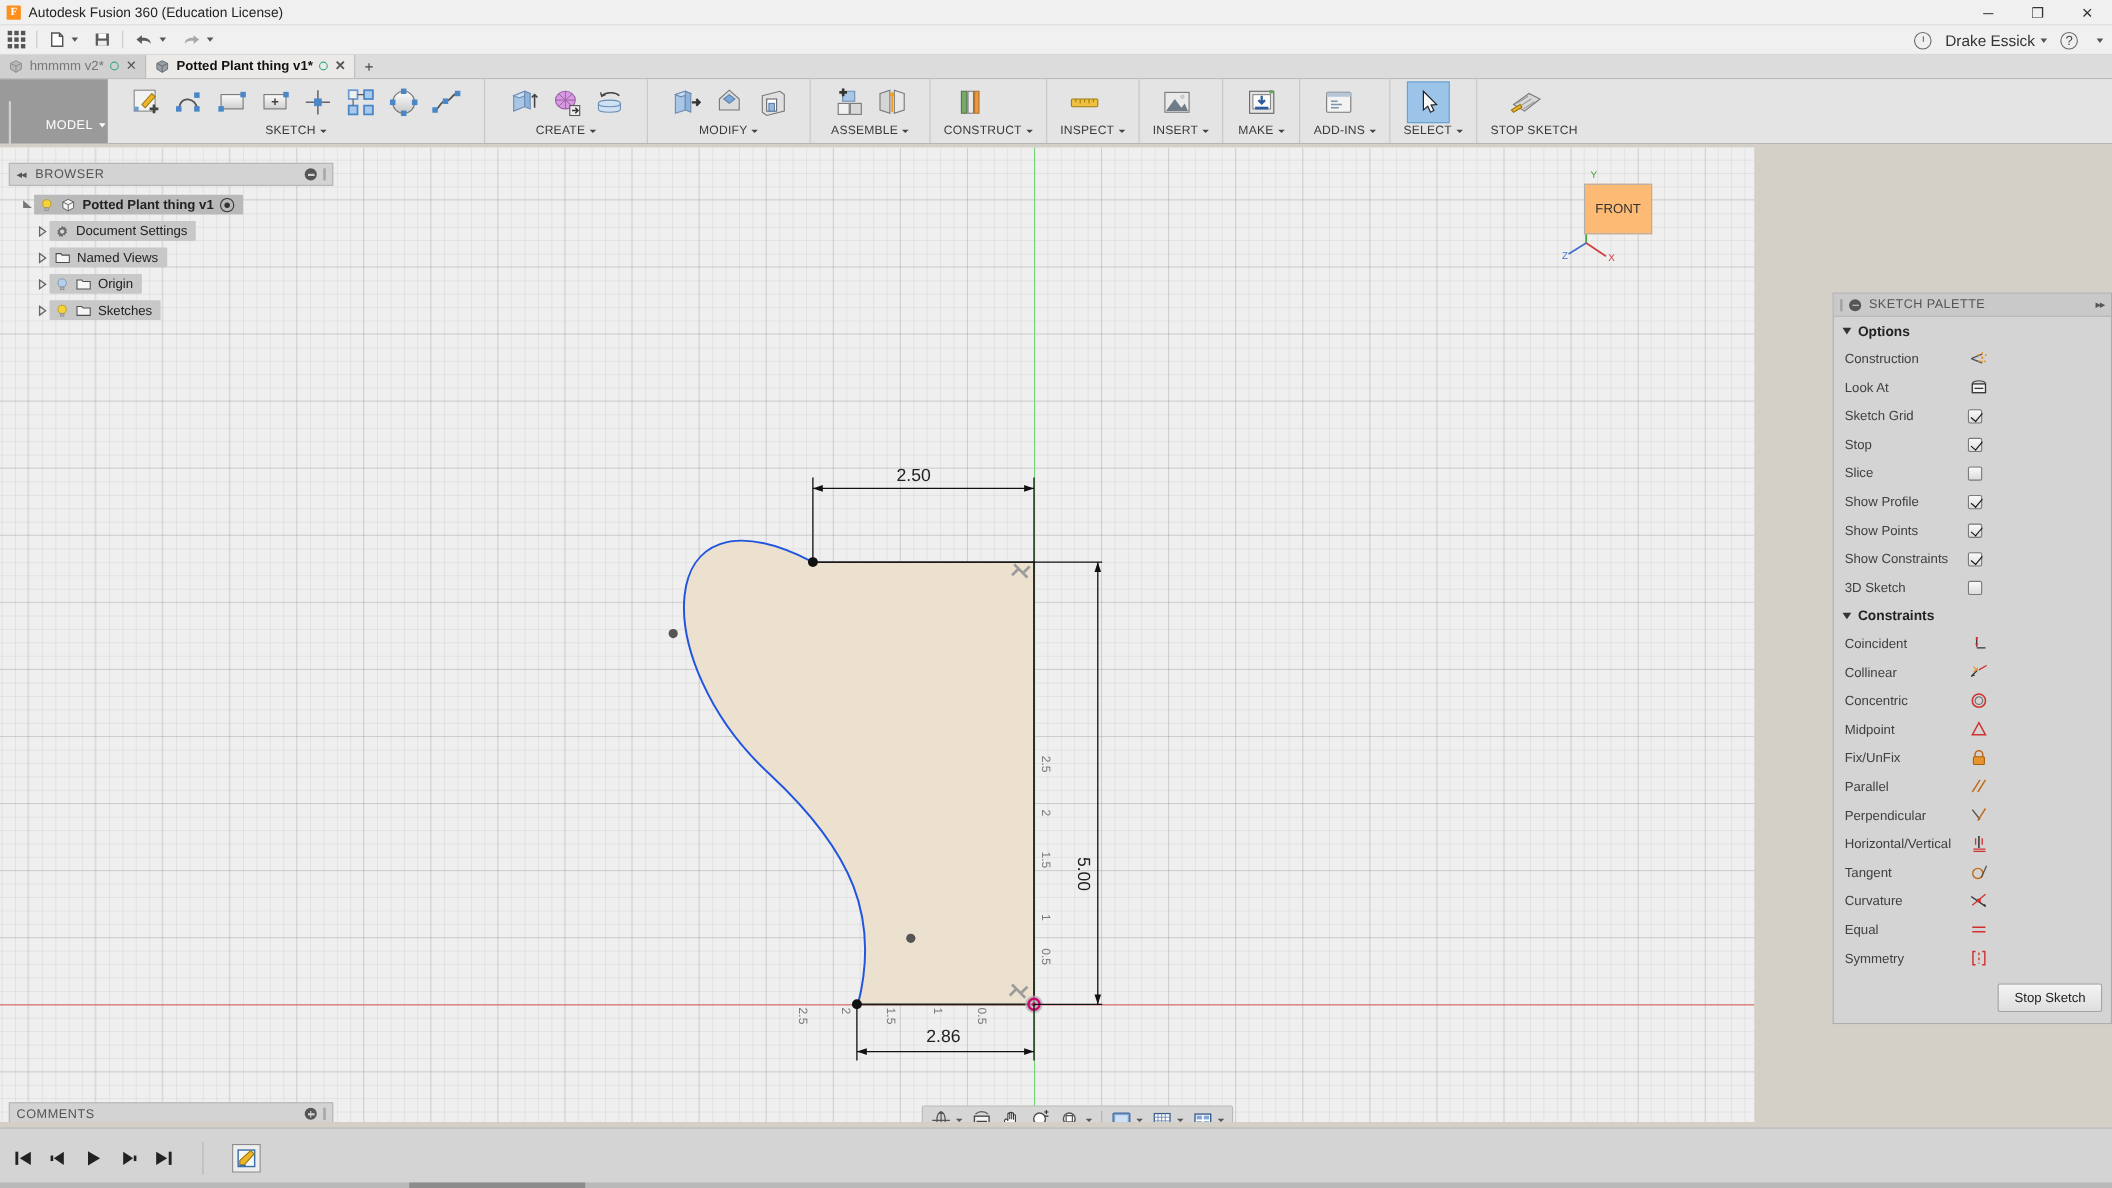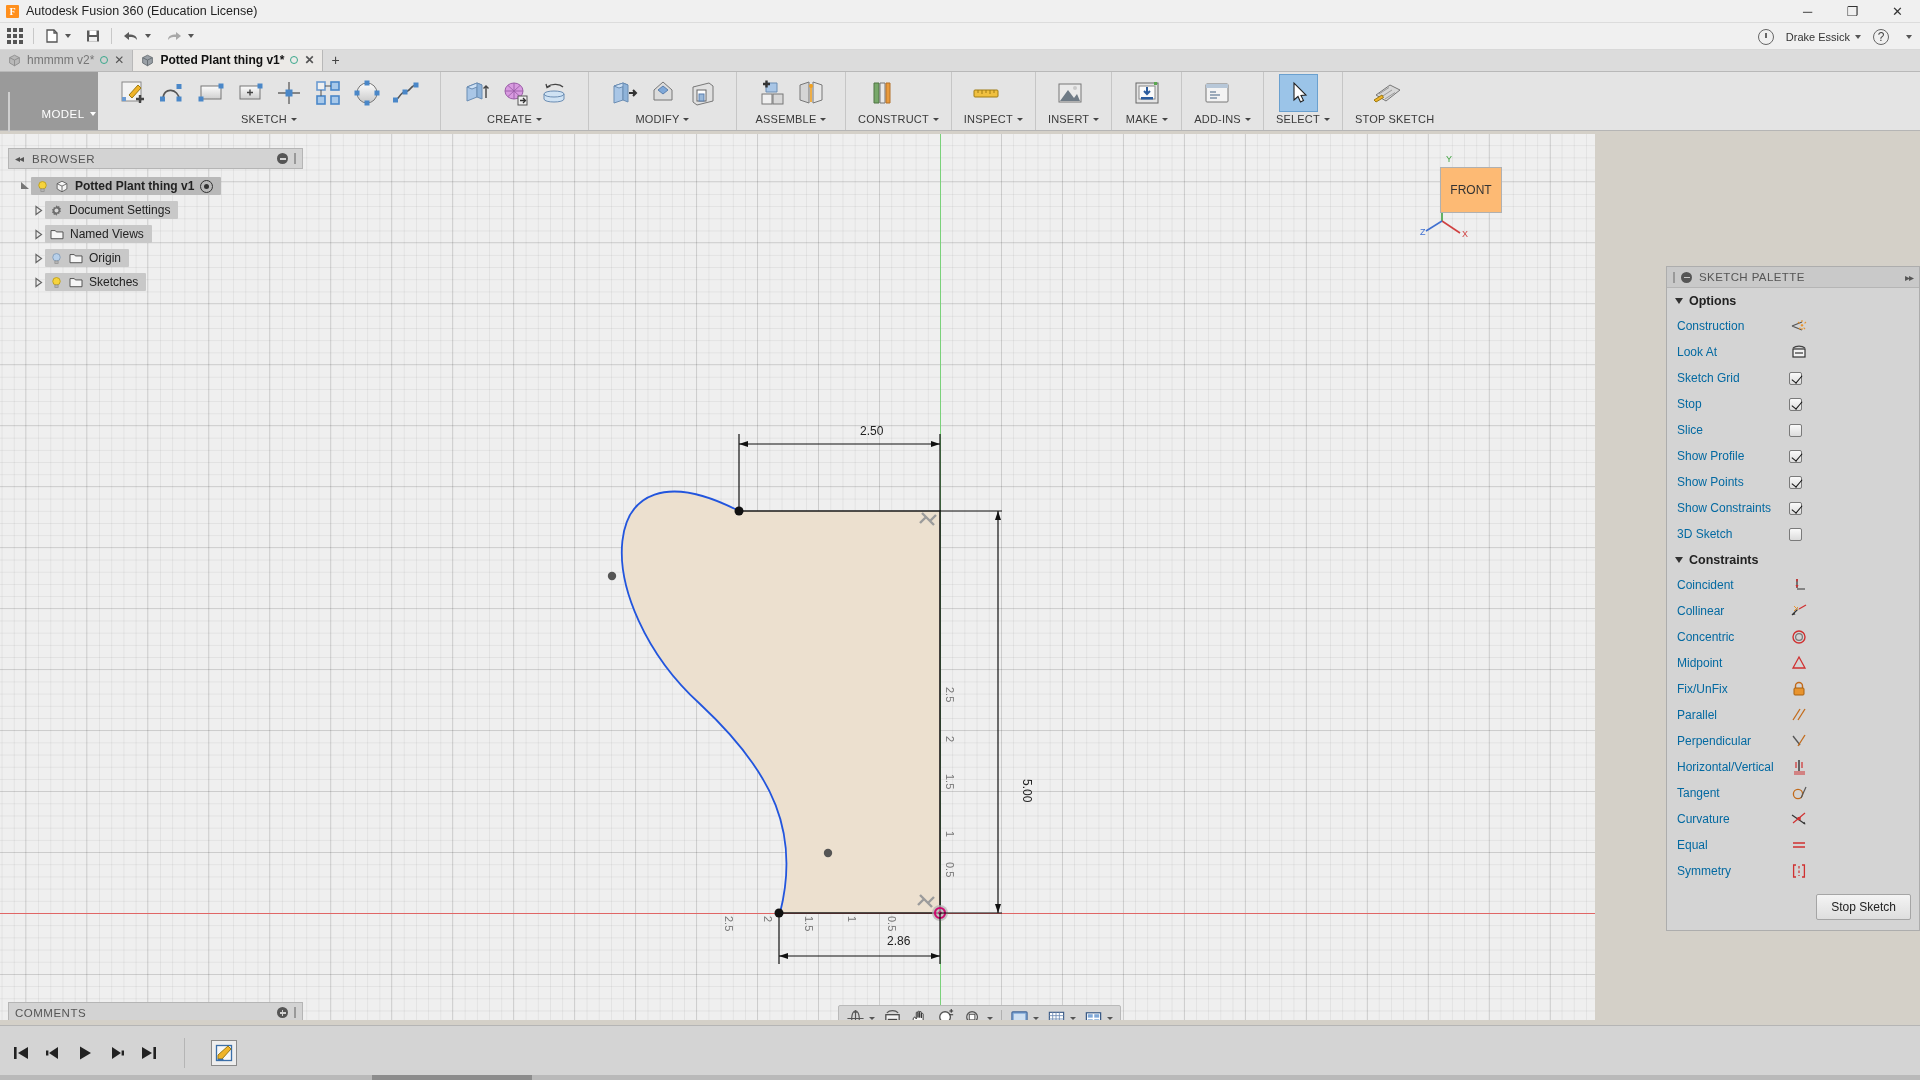--- a/index.html
+++ b/index.html
@@ -36,21 +36,21 @@
     height:27px;background:#f0f0f0;display:flex;align-items:center;
     position:relative;border-bottom:1px solid #d8d8d8;
   }
   .qat-item { display:flex;align-items:center;height:27px;padding:0 7px;cursor:default; }
   .grid9 { display:grid;grid-template-columns:repeat(3,4px);grid-gap:2px; }
   .grid9 i { width:4px;height:4px;background:#555;display:block; }
   .caret { width:0;height:0;border-left:3.5px solid transparent;border-right:3.5px solid transparent;border-top:4px solid #555;margin-left:5px; }
   .caret.sm { border-left-width:3px;border-right-width:3px;border-top-width:3.5px;margin-left:4px; }
   .qat-sep { width:1px;height:16px;background:#c8c8c8;margin:0 3px; }
   .qat-right { position:absolute;right:8px;top:0;height:27px;display:flex;align-items:center;gap:12px; }
-  .qat-user { font-size:11px;color:#333;display:flex;align-items:center; }
+  .qat-user { font-size:14px;color:#333;display:flex;align-items:center; }
   .circ-ico { width:16px;height:16px;border:1.5px solid #666;border-radius:50%;position:relative; }
   .circ-ico:after { content:"";position:absolute;left:6.5px;top:3px;width:1.5px;height:5px;background:#666; }
   .help-ico { width:16px;height:16px;display:flex;align-items:center;justify-content:center;font-size:12px;color:#444;border:1.5px solid #666;border-radius:50%; }
 
   
   .doctabs { height:22px;background:#dcdcdc;display:flex;align-items:flex-end;border-bottom:1px solid #b8b8b8; }
   .dtab {
     height:22px;display:flex;align-items:center;gap:6px;padding:0 8px;
     background:#d0d0d0;border-right:1px solid #b8b8b8;font-size:12px;color:#777;cursor:default;
   }
@@ -147,36 +147,36 @@
   .pal-head {
     height:21px;background:#c9c9c9;border-bottom:1px solid #b5b5b5;
     display:flex;align-items:center;padding:0 6px;font-size:11.5px;color:#555;letter-spacing:.4px;
   }
   .pal-head .grip { width:2px;height:11px;border-left:1px solid #999;border-right:1px solid #999;margin-right:6px; }
   .pal-head .minus { width:11px;height:11px;border-radius:50%;background:#555;position:relative;margin-right:7px; }
   .pal-head .minus:after { content:"";position:absolute;left:2.5px;top:5px;width:6px;height:1.5px;background:#c9c9c9; }
   .pal-head .exp2 { margin-left:auto;color:#555;font-size:10px;letter-spacing:-1px; }
   .sect-head { display:flex;align-items:center;gap:6px;padding:6px 0 5px 8px;font-size:12.5px;font-weight:bold;color:#222; }
   .sect-head .tri { width:0;height:0;border-left:4.5px solid transparent;border-right:4.5px solid transparent;border-top:6px solid #333; }
-  .prow { display:flex;align-items:center;height:26px;padding-left:10px;font-size:12px;color:#0369a1;cursor:default; }
+  .prow { display:flex;align-items:center;height:26px;padding-left:10px;font-size:12px;color:#404040;cursor:default; }
   .prow .lbl { width:112px; }
   .chk { width:13px;height:13px;border:1px solid #7a7a7a;border-radius:2px;background:linear-gradient(#fafafa,#dcdcdc);position:relative; }
   .chk.on:after {
     content:"";position:absolute;left:3.5px;top:0px;width:5px;height:9px;
     border:solid #111;border-width:0 1.7px 1.7px 0;transform:rotate(40deg);
   }
   .cico { width:20px;height:16px; }
   .pal-foot { padding:10px 8px 10px 8px;display:flex;justify-content:flex-end; }
   .stopbtn {
     background:linear-gradient(#f4f4f4,#dedede);border:1px solid #a5a5a5;border-radius:2px;
     padding:5px 14px;font-size:12px;color:#222;cursor:default;
   }
 
   
-  .dimtext { position:absolute;font-size:12px;color:#222;font-family:"Liberation Sans",sans-serif;margin-left:45px; }
+  .dimtext { position:absolute;font-size:16px;color:#222;font-family:"Liberation Sans",sans-serif; }
   .rulertxt { position:absolute;font-size:11px;color:#777;writing-mode:vertical-rl; }
 
   
   .navbar {
     position:absolute;left:838px;top:1005px;height:26px;display:flex;align-items:center;
     background:#d6d6d6;border:1px solid #b9b9b9;border-radius:2px;padding:0 3px;z-index:20;
   }
   .nbtn { height:22px;display:flex;align-items:center;padding:0 4px;cursor:default; }
   .nsep { width:1px;height:16px;background:#b0b0b0;margin:0 4px; }
 

